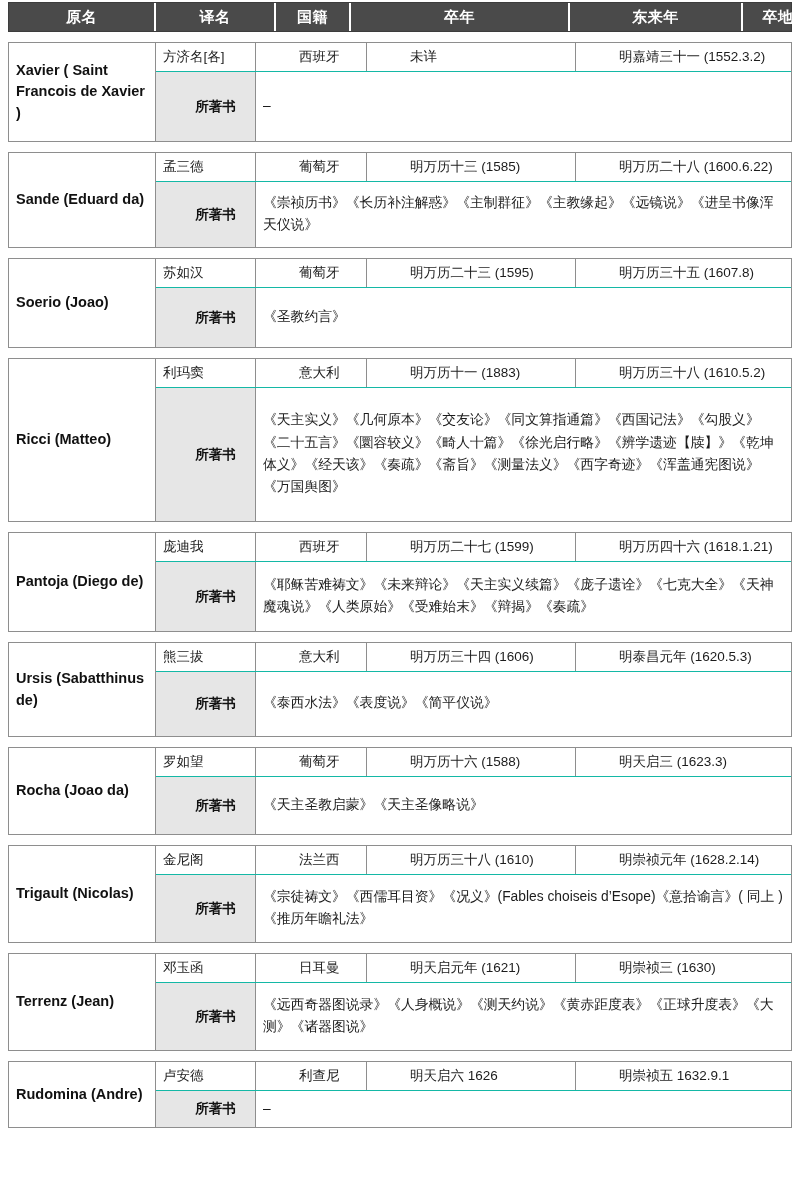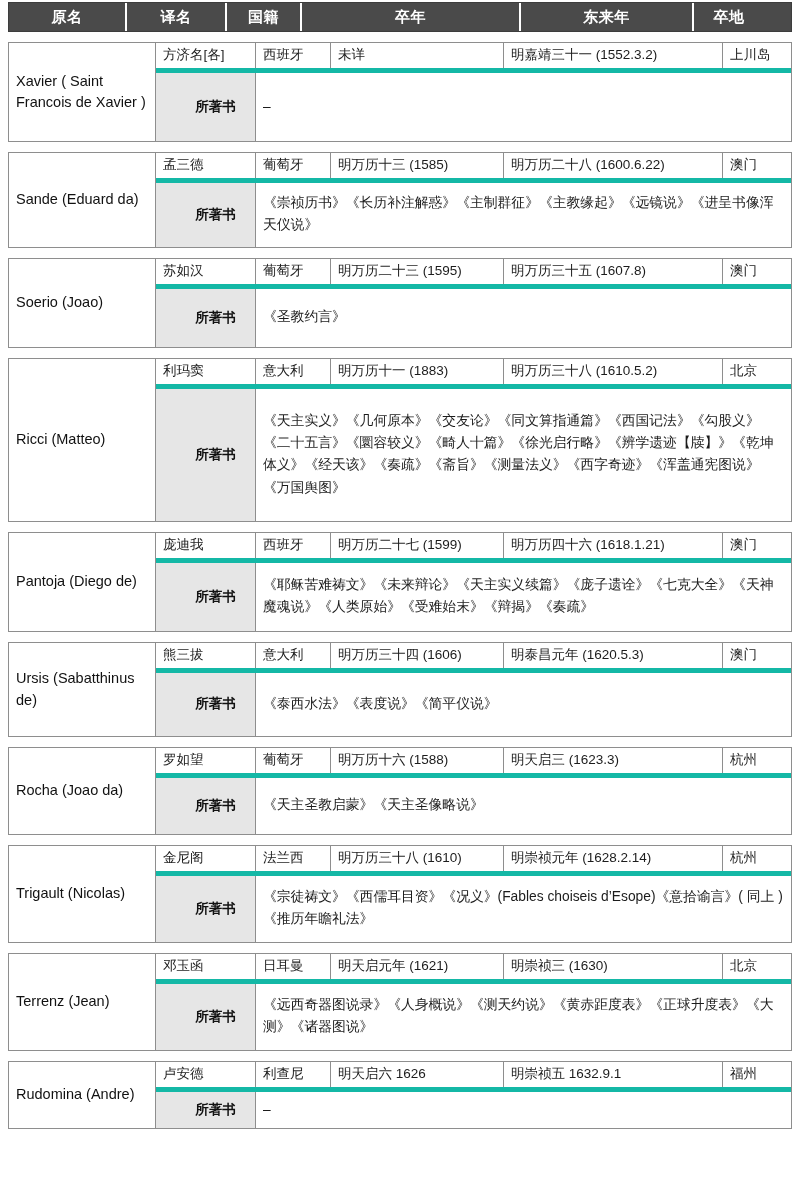--- a/index.html
+++ b/index.html
@@ -40,22 +40,22 @@
     font-size: 15px;
     font-weight: 700;
     letter-spacing: 0.5px;
     box-sizing: border-box;
     border-right: 2px solid #ffffff;
     flex: none;
   }
   .header-cell:last-child { border-right: none; }
 
   
-  .c-orig  { width: 118px; }
-  .c-trans { width: 100px; }
+  .c-orig  { width: 147px; }
+  .c-trans { width: 120px; }
   .c-nat   { width: 75px;  }
   .c-east  { width: 173px; }
   .c-death { width: 219px; }
   .c-place { width: 70px;  }
 
   
   .entry {
     margin-top: 10px;
     border: 1px solid #8e8e8e;
     box-sizing: border-box;
@@ -65,37 +65,38 @@
 
   .name-cell {
     width: 147px;
     flex: none;
     box-sizing: border-box;
     border-right: 1px solid #8e8e8e;
     display: flex;
     align-items: center;
     padding: 6px 7px;
     font-size: 14.5px;
-    font-weight: 400;
+    font-weight: 700;
     line-height: 1.45;
     color: #111111;
   }
 
   .entry-right {
     flex: 1 1 auto;
     display: flex;
     flex-direction: column;
     min-width: 0;
   }
 
   .info-row {
     display: flex;
-    border-bottom: 5px solid #14b8a6;
+    border-bottom: 1px solid #14b8a6;
     min-height: 29px;
     box-sizing: border-box;
+    gap: 36px;
   }
   .info-cell {
     box-sizing: border-box;
     border-right: 1px solid #8e8e8e;
     display: flex;
     align-items: center;
     padding: 3px 7px;
     font-size: 13.5px;
     line-height: 1.4;
     color: #1c1c1c;

